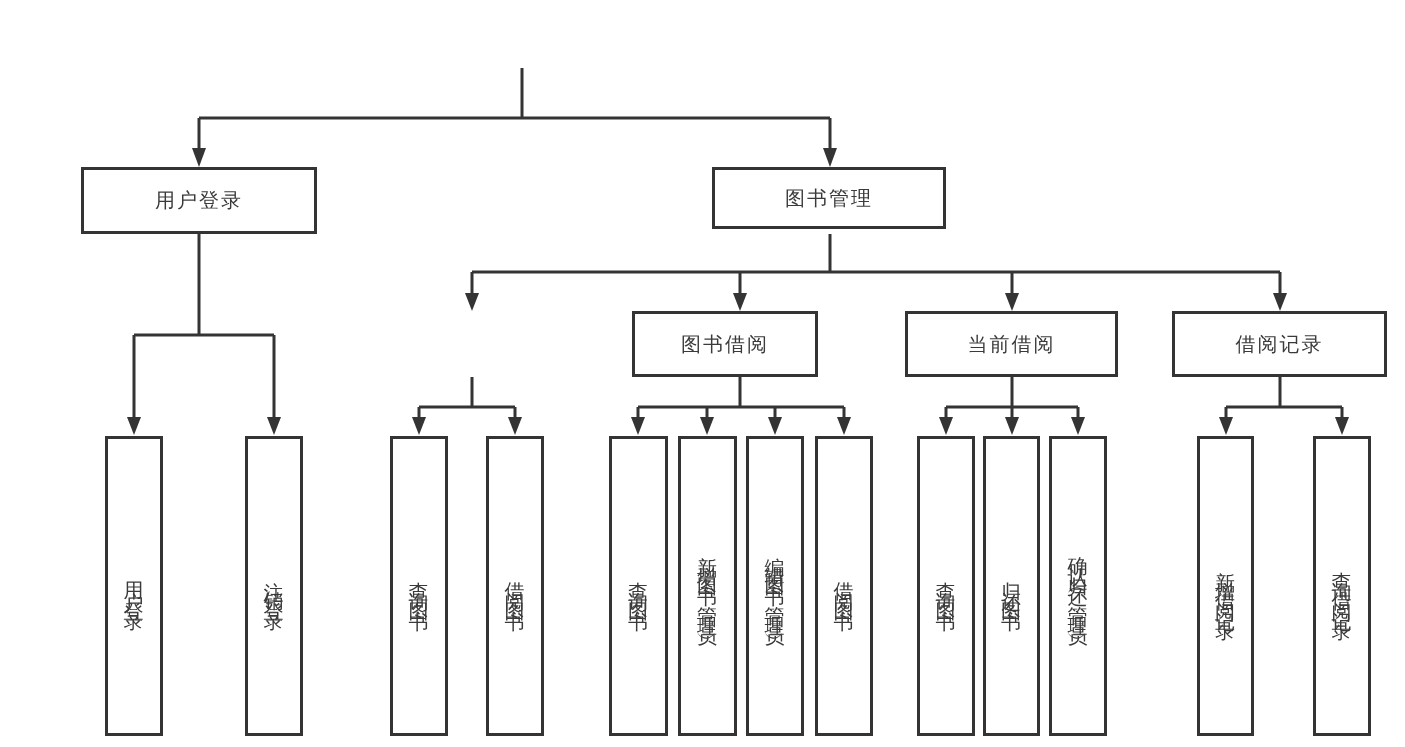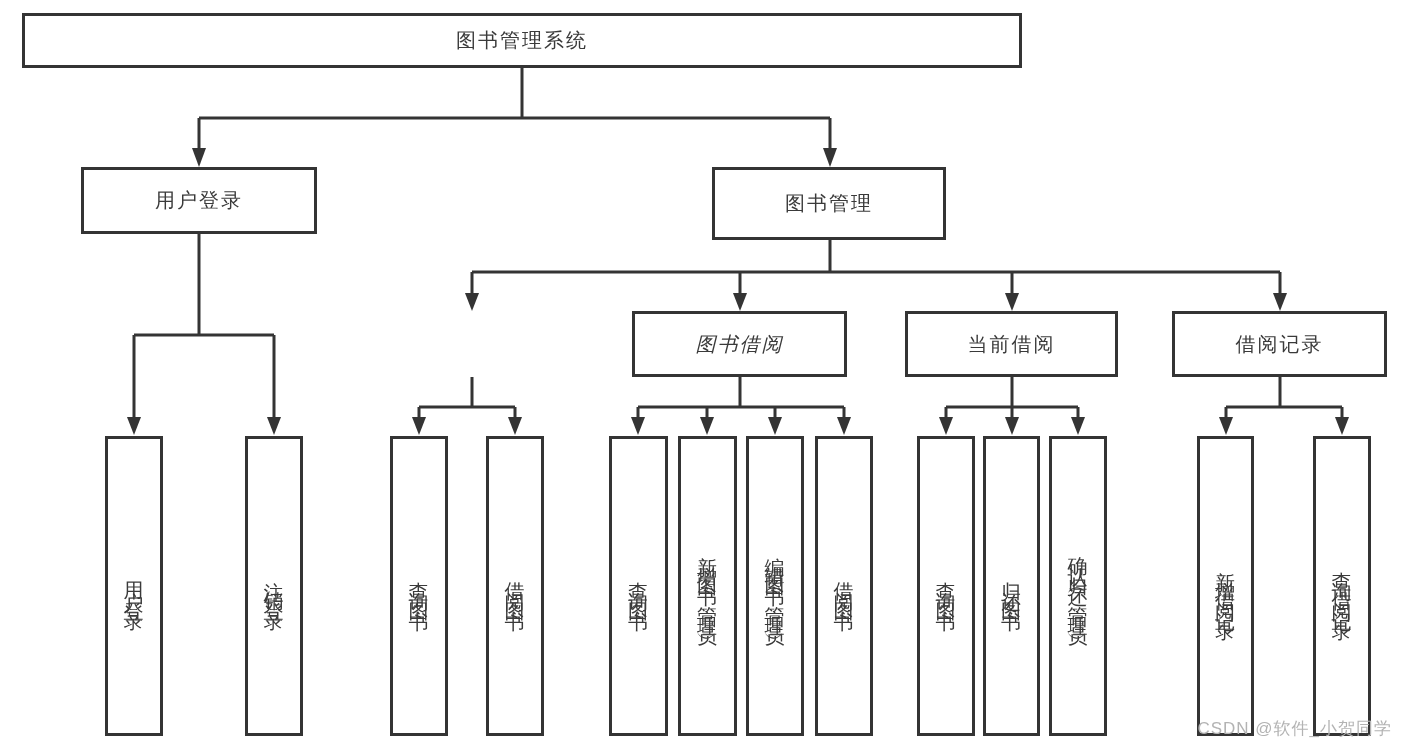--- a/index.html
+++ b/index.html
@@ -84,26 +84,25 @@
       <polygon points="768,417 782,417 775,435"></polygon>
       <polygon points="837,417 851,417 844,435"></polygon>
       <polygon points="939,417 953,417 946,435"></polygon>
       <polygon points="1005,417 1019,417 1012,435"></polygon>
       <polygon points="1071,417 1085,417 1078,435"></polygon>
       <polygon points="1219,417 1233,417 1226,435"></polygon>
       <polygon points="1335,417 1349,417 1342,435"></polygon>
     </g>
   </svg>
 
-  <div class="box hbox" style="left:22px; top:13px; width:1000px; height:55px;">图书管理系统</div>
 
   <div class="box hbox" style="left:81px; top:167px; width:236px; height:67px;">用户登录</div>
-  <div class="box hbox" style="left:712px; top:167px; width:234px; height:73px;text-align:right;">图书管理</div>
+  <div class="box hbox" style="left:712px; top:167px; width:234px; height:62px;text-align:right;">图书管理</div>
 
-  <div class="box hbox" style="left:632px; top:311px; width:215px; height:66px;font-style:italic;">图书借阅</div>
+  <div class="box hbox" style="left:632px; top:311px; width:186px; height:66px;">图书借阅</div>
   <div class="box hbox" style="left:1172px; top:311px; width:215px; height:66px;">借阅记录</div>
   <div class="box hbox" style="left:905px; top:311px; width:213px; height:66px;">当前借阅</div>
 
   <div class="box vbox" style="left:105px; width:58px;">用户登录</div>
   <div class="box vbox" style="left:245px; width:58px;">注销登录</div>
 
   <div class="box vbox" style="left:390px; width:58px;">查询图书</div>
   <div class="box vbox" style="left:486px; width:58px;">借阅图书</div>
 
   <div class="box vbox" style="left:609px; width:59px;">查询图书</div>
@@ -111,15 +110,14 @@
   <div class="box vbox" style="left:746px; width:58px;">编辑图书（管理员）</div>
   <div class="box vbox" style="left:815px; width:58px;">借阅图书</div>
 
   <div class="box vbox" style="left:917px; width:58px;">查询图书</div>
   <div class="box vbox" style="left:983px; width:57px;">归还图书</div>
   <div class="box vbox" style="left:1049px; width:58px;">确认归还（管理员）</div>
 
   <div class="box vbox" style="left:1197px; width:57px;">新增借阅记录</div>
   <div class="box vbox" style="left:1313px; width:58px;">查询借阅记录</div>
 
-  <div class="watermark">CSDN @软件_小贺同学</div>
 
 </div>
 
 </body></html>

